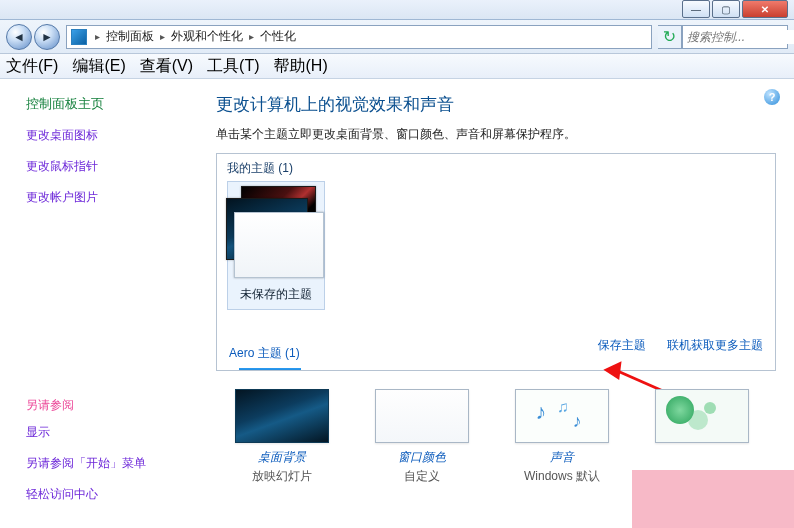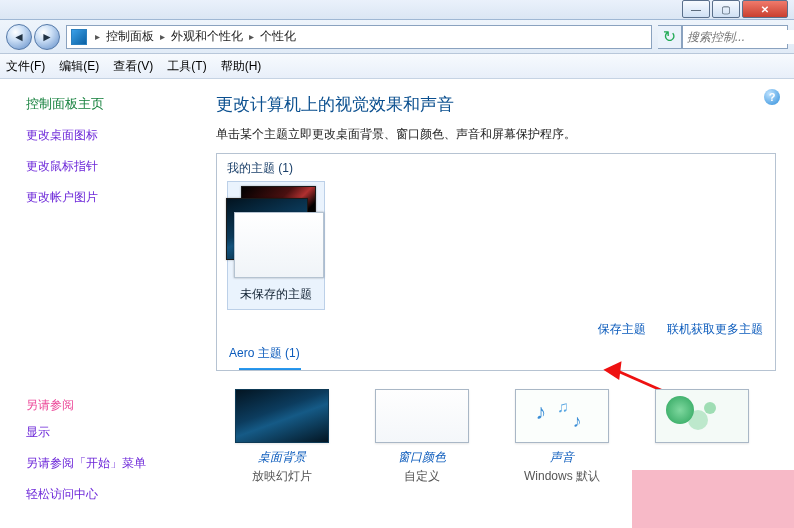--- a/index.html
+++ b/index.html
@@ -17,21 +17,21 @@
 .navcircle + .navcircle { margin-left:2px; }
 .path { flex:1; height:24px; margin:0 6px; border:1px solid #8aa2bf; background:#fff; display:flex; align-items:center; font-size:12px; color:#222; padding:0 4px; }
 .path .ico { width:16px; height:16px; background:linear-gradient(135deg,#3aa0e8,#0b61a4); margin-right:6px; border:1px solid #2a7fbf; }
 .path .seg { padding:0 4px; cursor:default; }
 .path .arr { color:#555; font-size:10px; padding:0 2px; }
 .path-ref { width:24px; height:24px; border:1px solid #8aa2bf; border-left:none; background:#eaf2fb; display:flex; align-items:center; justify-content:center; color:#2a5; }
 .search { width:106px; height:24px; border:1px solid #8aa2bf; background:#fff; display:flex; align-items:center; }
 .search input { flex:1; border:none; outline:none; font-size:12px; padding:0 4px; color:#888; font-style:italic; }
 
 
-.menubar { height:24px; background:linear-gradient(#f7fafe,#e8eff9); border-bottom:1px solid #c6d3e3; display:flex; align-items:center; font-size:12px; padding:12px 6px; }
+.menubar { height:24px; background:linear-gradient(#f7fafe,#e8eff9); border-bottom:1px solid #c6d3e3; display:flex; align-items:center; font-size:16px; padding:12px 6px; }
 .menubar span { margin-right:14px; cursor:default; }
 
 
 .bodywrap { display:flex; height:calc(528px - 20px - 34px - 24px); position:relative; background:#fff; }
 .sidebar { width:202px; padding:16px 12px 12px 26px; font-size:12px; display:flex; flex-direction:column; }
 .sidebar a { color:#6d28d9; text-decoration:none; display:block; margin-bottom:14px; cursor:default; }
 .sidebar .title { color:#15803d; font-size:13px; margin-bottom:14px; }
 .sidebar .spacer { flex:1; }
 .sidebar .subhead { color:#ec4899; font-size:12px; margin-bottom:10px; }
 
@@ -44,21 +44,21 @@
 .grouplabel { font-size:12px; color:#1a3f69; margin-bottom:4px; }
 
 .themethumb { width:98px; border:1px solid #bcd0e8; background:#eaf3fd; padding:4px; text-align:center; margin-top:2px; }
 .thumbstack { height:92px; position:relative; margin-bottom:4px; }
 .tcard { position:absolute; border:1px solid #1a1a1a; box-shadow:0 0 2px rgba(0,0,0,.3); }
 .tcard.a { width:75px; height:56px; right:4px; top:0; background:linear-gradient(135deg,#000,#4a1010 40%,#b03030 55%,#000 70%); }
 .tcard.b { width:82px; height:62px; right:12px; top:12px; background:linear-gradient(160deg,#02131f,#0b3a5a 45%,#13537d 55%,#021420); }
 .tcard.c { width:90px; height:66px; left:2px; top:26px; background:linear-gradient(#fff,#f0f4f8); border:1px solid #b5c3d1; }
 .themethumb .capt { font-size:12px; color:#123; padding:4px 0 2px 0; }
 
-.linksrow { position:absolute; right:12px; bottom:32px; font-size:12px; }
+.linksrow { position:absolute; right:12px; bottom:16px; font-size:12px; }
 .linksrow a { color:#0b5bbc; margin-left:18px; }
 
 .aerohead { position:absolute; left:12px; bottom:8px; font-size:12px; color:#0b5bbc; }
 .aerostrip { position:absolute; left:22px; bottom:-6px; width:62px; height:8px; background:linear-gradient(#2a9df4,#0d5aa5); }
 
 .redarrow { position:absolute; top:280px; left:405px; width:140px; height:70px; pointer-events:none; }
 
 .settingsrow { display:flex; margin-top:18px; }
 .setitem { width:132px; text-align:center; font-size:12px; margin-right:8px; }
 .setthumb { width:94px; height:54px; margin:0 auto 6px auto; border:1px solid #a9b7c6; background:#fff; position:relative; box-shadow:0 1px 2px rgba(0,0,0,.1); }

